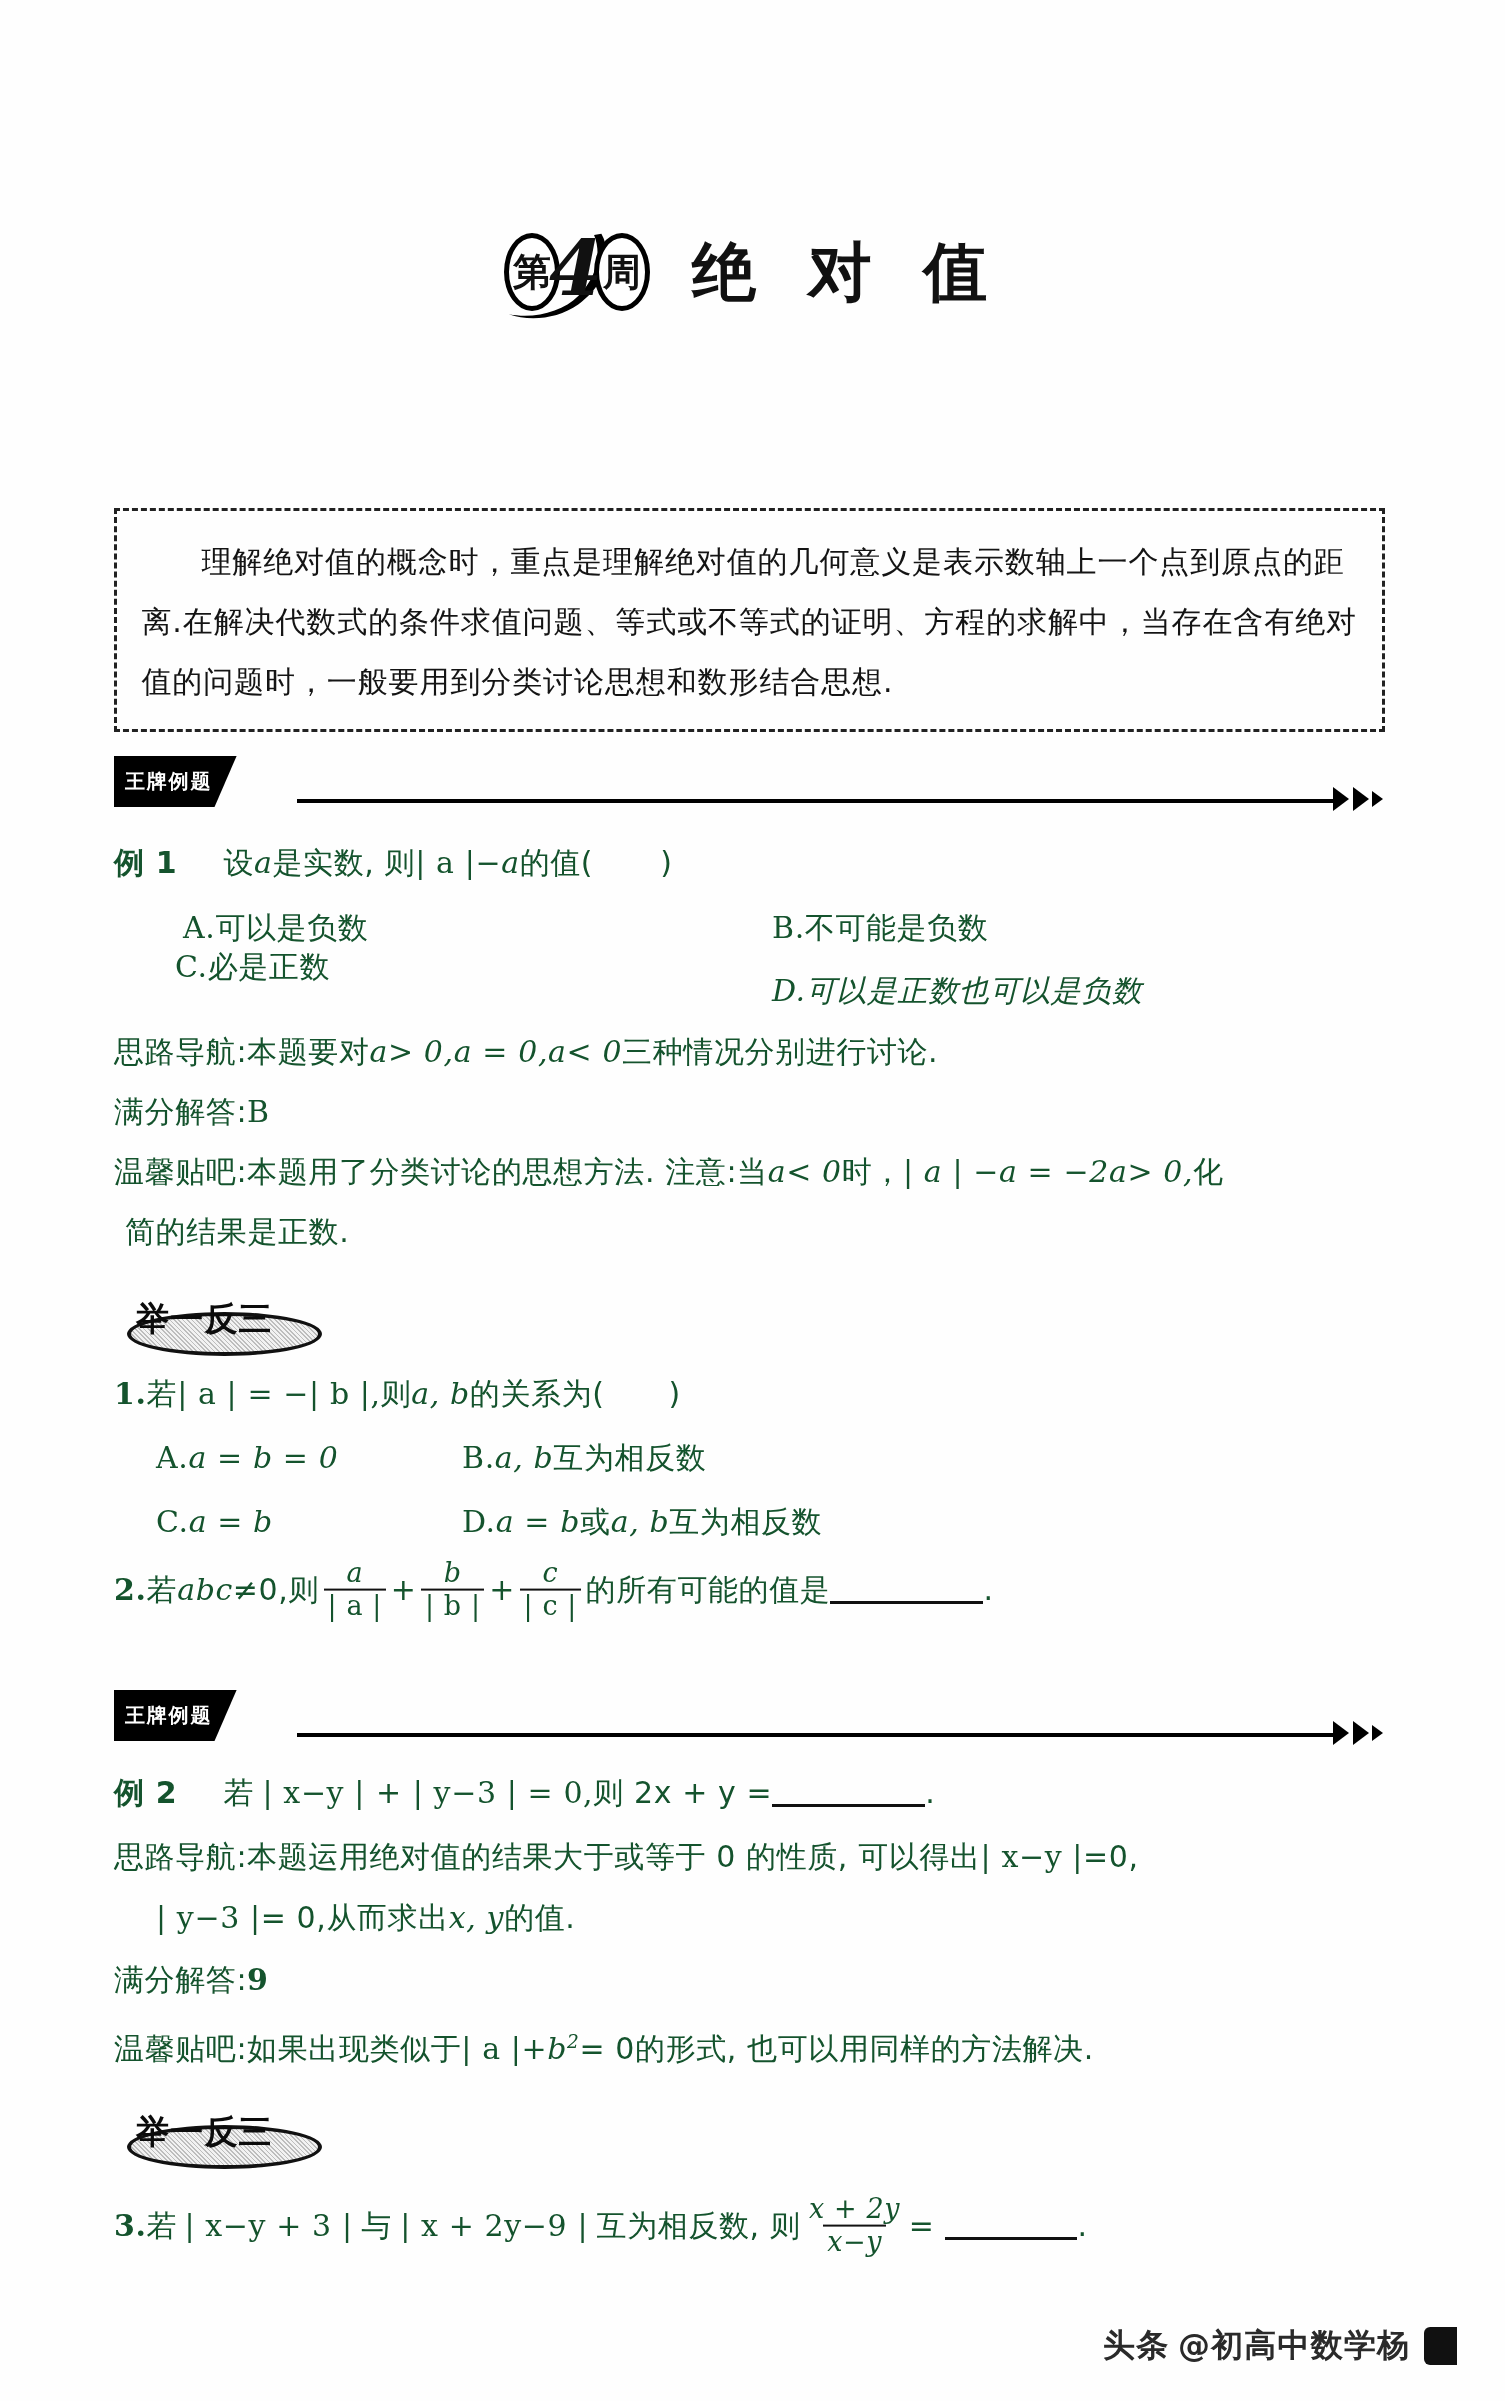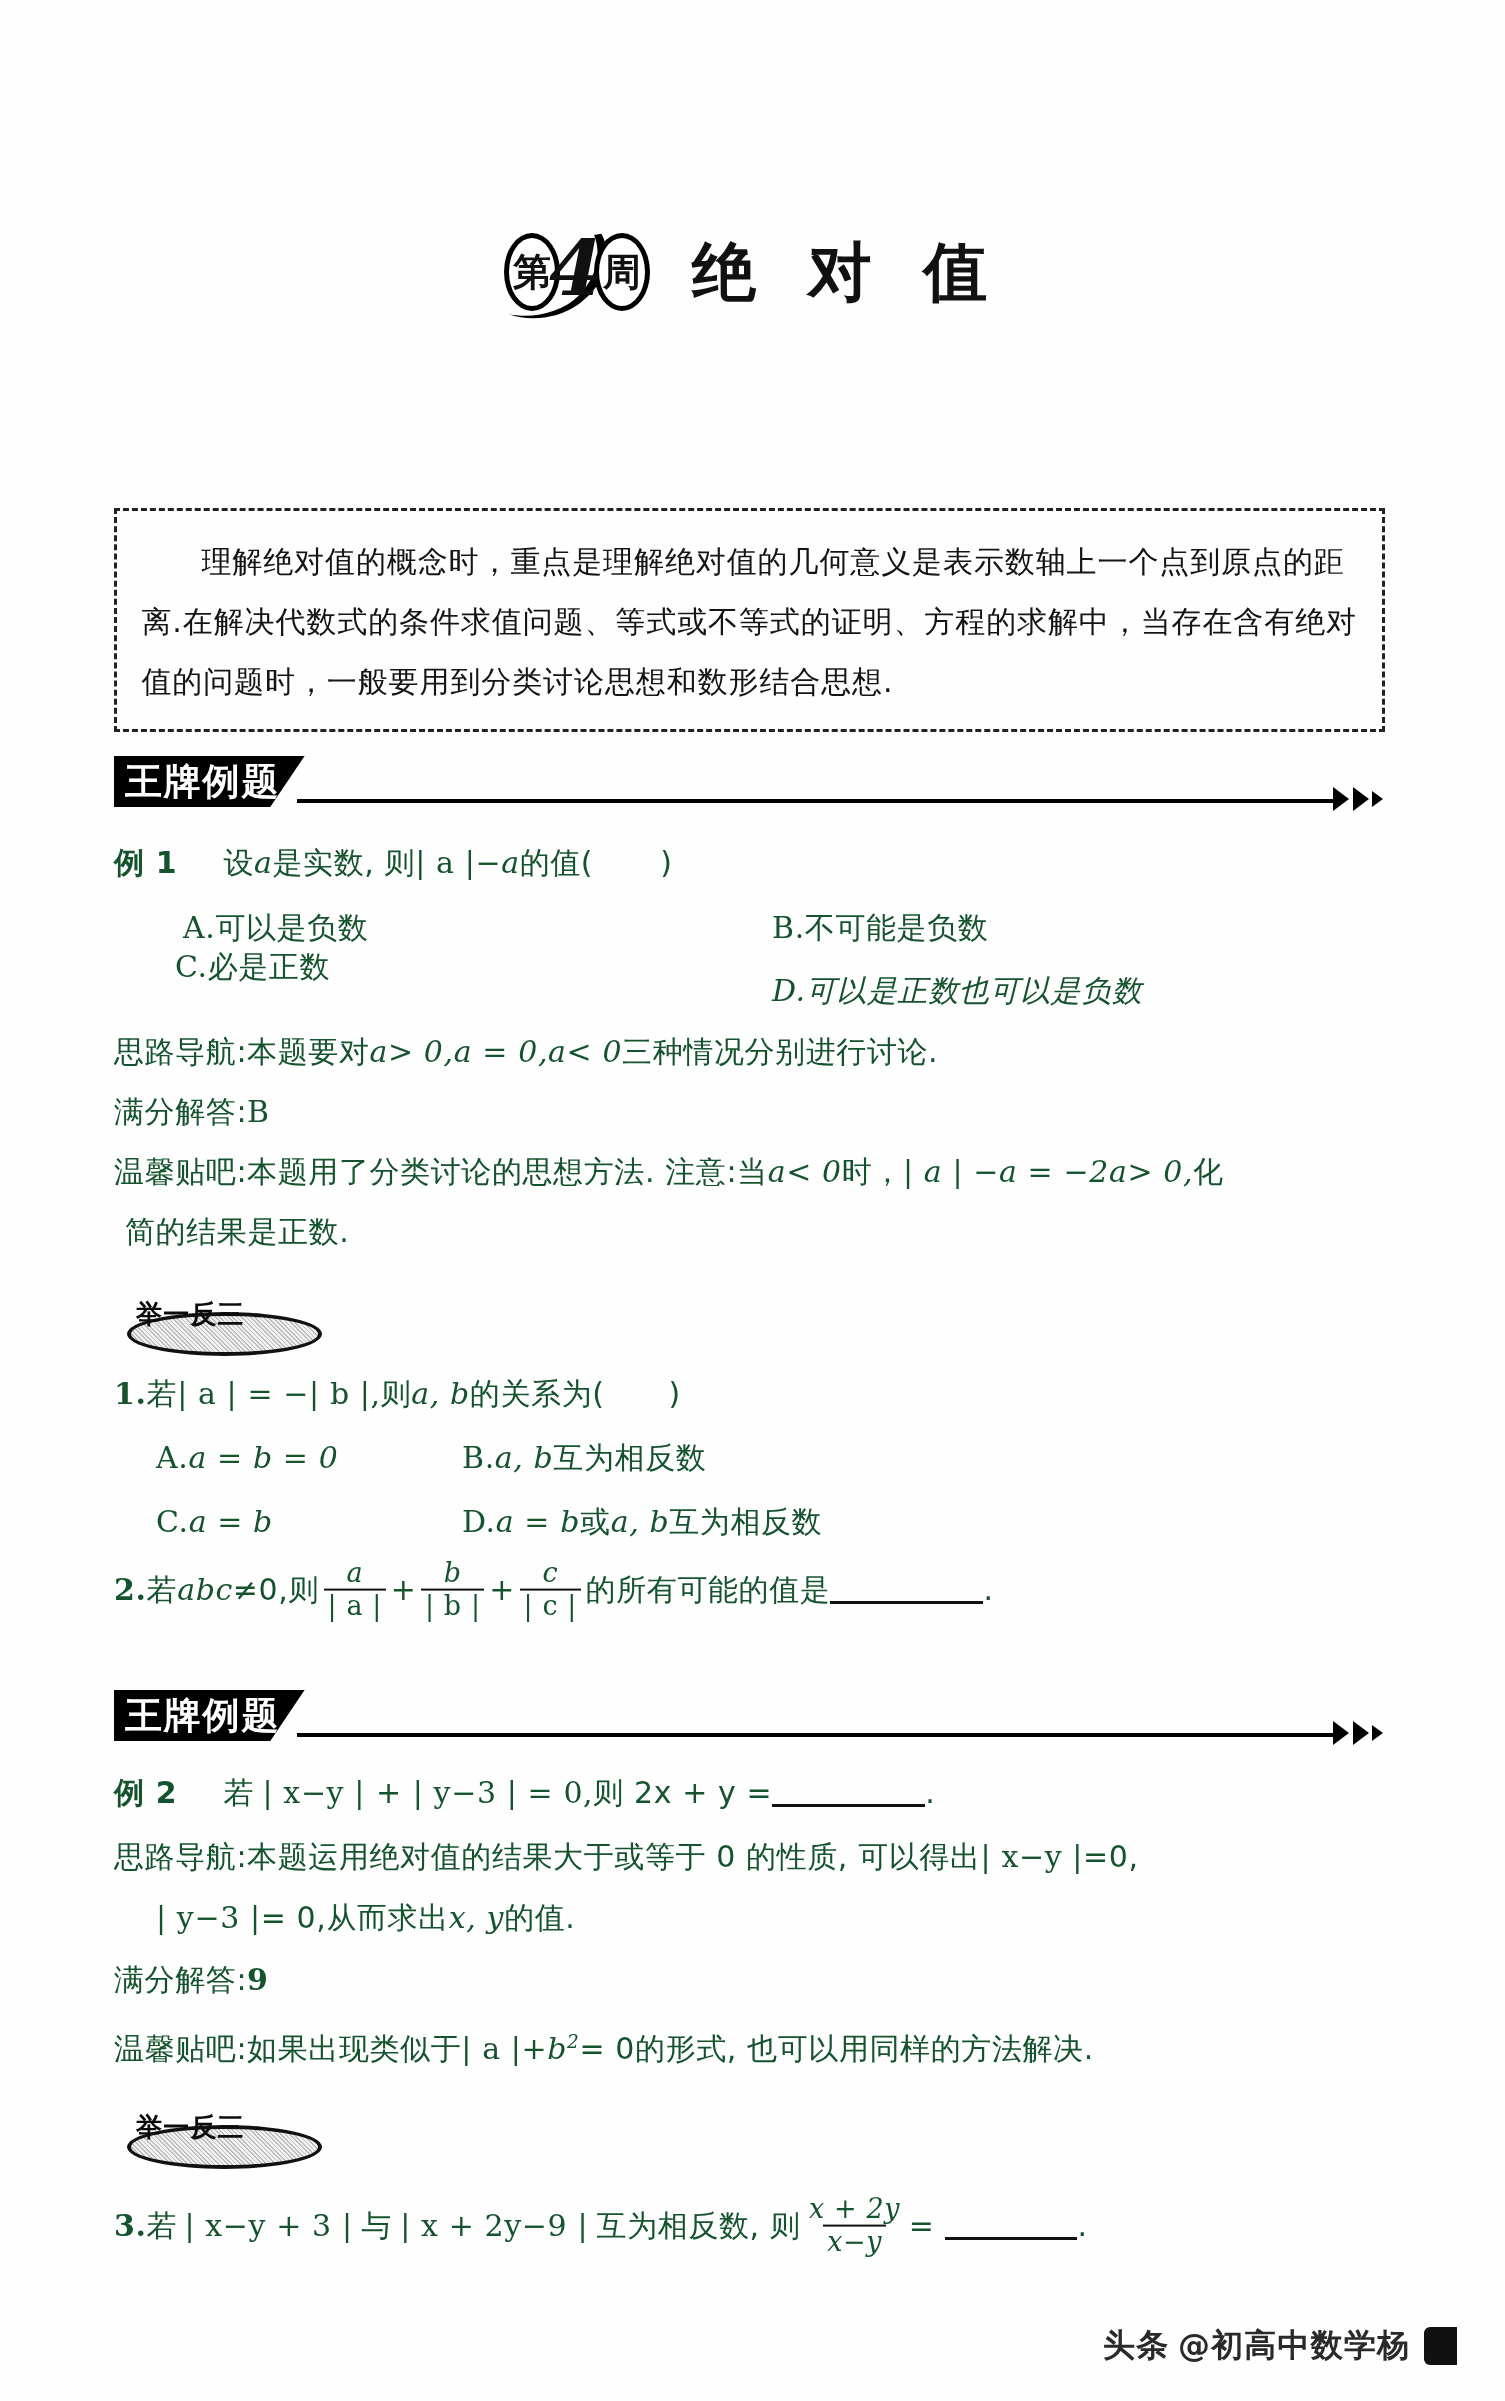--- a/index.html
+++ b/index.html
@@ -158,21 +158,21 @@
     left: 114px;
     width: 1271px;
     height: 59px;
   }
   .ace-tag {
     position: absolute;
     left: 0; top: 0;
     height: 51px;
     background: #000;
     color: #fff;
-    font-size: 37px;
+    font-size: 20px;
     font-weight: bold;
     line-height: 51px;
     padding: 0 24.4px 0 11px;
     letter-spacing: 1.8px;
     clip-path: polygon(0 0, 100% 0, 82% 100%, 0 100%);
     box-sizing: border-box;
   }
   .ace-line {
     position: absolute;
     left: 183px; top: 43px;
@@ -212,21 +212,21 @@
     left: 7.3px; top: 27px;
     width: 195px; height: 44px;
     border: 4.9px solid #111;
     border-radius: 50%;
     background: repeating-linear-gradient(45deg,#bdbdbd 0 1.2px,#f2f2f2 1.2px 3.1px);
     box-sizing: border-box;
   }
   .jyfs-text {
     position: absolute;
     left: 16px; top: 12.2px;
-    font-size: 26px;
+    font-size: 33px;
     font-weight: bold;
     letter-spacing: 1.2px;
     color: #0b0b0b;
     z-index: 2;
   }
 
   
   .line {
     position: absolute;
     font-size: 30px;

